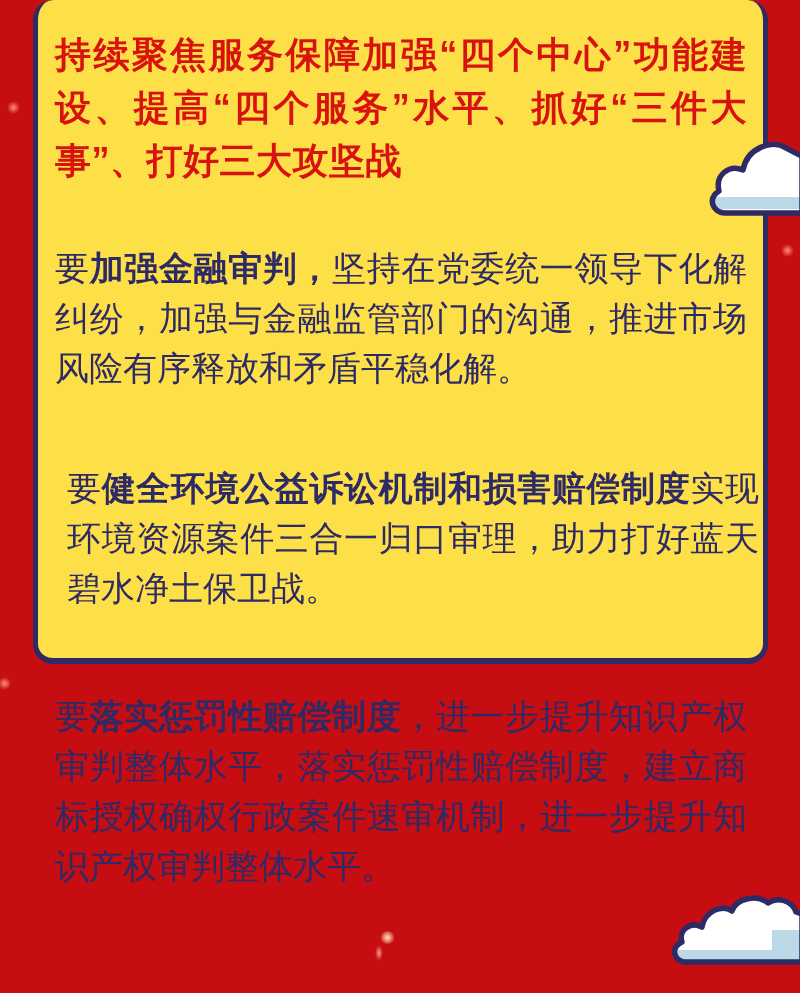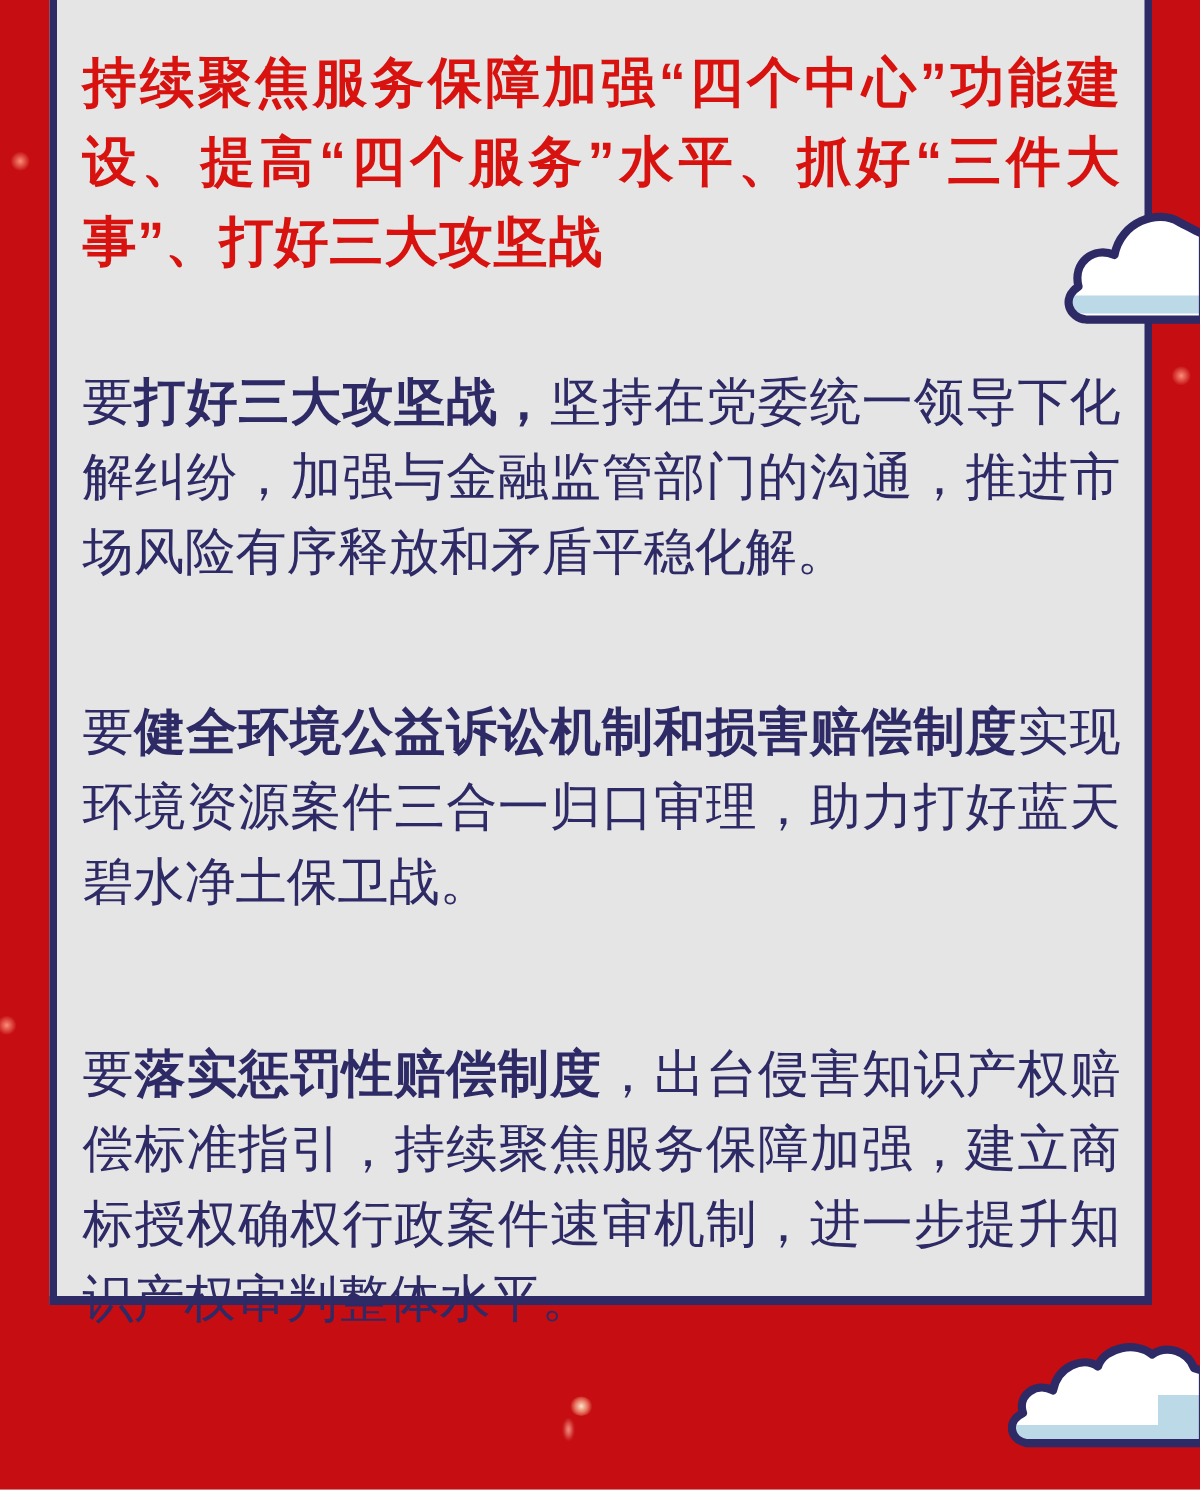--- a/index.html
+++ b/index.html
@@ -9,27 +9,28 @@
     overflow: hidden;
     background: #c50d12;
     font-family: "Liberation Sans", "DejaVu Sans", sans-serif;
   }
   .page { position: absolute; inset: 0; }
 
   
   .card {
     position: absolute;
     left: 33px; top: 0;
-    width: 735px; height: 870px;
+    width: 735px; height: 664px;
     box-sizing: border-box;
-    background: #e5e5e5;
+    background: #fde047;
     border-left: 5px solid #2e2a66;
     border-right: 5px solid #2e2a66;
     border-bottom: 6px solid #2e2a66;
     z-index: 1;
+    border-radius: 20px;
   }
 
   .heading {
     position: absolute;
     left: 17px; top: 28px; width: 692px;
     color: #d8120e;
     font-size: 36px;
     line-height: 53px;
     font-weight: bold;
     text-align: justify;
@@ -39,21 +40,21 @@
   .para {
     position: absolute;
     left: 17px; width: 692px;
     color: #2e2a66;
     font-size: 34px;
     line-height: 50px;
     text-align: justify;
   }
   .para .lead-bold { font-weight: bold; }
   .para-1 { top: 243px; }
-  .para-2 { top: 463px; }
+  .para-2 { top: 463px; margin-left: 12px; }
   .para-3 { top: 691px; }
 
   
   .cloud { position: absolute; z-index: 3; }
   .cloud-top { left: 708px; top: 137px; }
   .cloud-bottom { left: 672px; top: 894px; }
 
   
   .sparkle { position: absolute; z-index: 2; pointer-events: none; }
   .dot {
@@ -79,25 +80,25 @@
 </style>
 </head>
 <body>
 
 <div class="page">
 
   <div class="card">
 
     <div class="heading">持续聚焦服务保障加强“四个中心”功能建设、提高“四个服务”水平、抓好“三件大事”、打好三大攻坚战</div>
 
-    <div class="para para-1"><span>要</span><span class="lead-bold">打好三大攻坚战，</span><span>坚持在党委统一领导下化解纠纷，加强与金融监管部门的沟通，推进市场风险有序释放和矛盾平稳化解。</span></div>
+    <div class="para para-1"><span>要</span><span class="lead-bold">加强金融审判，</span><span>坚持在党委统一领导下化解纠纷，加强与金融监管部门的沟通，推进市场风险有序释放和矛盾平稳化解。</span></div>
 
     <div class="para para-2"><span>要</span><span class="lead-bold">健全环境公益诉讼机制和损害赔偿制度</span><span>实现环境资源案件三合一归口审理，助力打好蓝天碧水净土保卫战。</span></div>
 
-    <div class="para para-3"><span>要</span><span class="lead-bold">落实惩罚性赔偿制度</span><span>，出台侵害知识产权赔偿标准指引，持续聚焦服务保障加强，建立商标授权确权行政案件速审机制，进一步提升知识产权审判整体水平。</span></div>
+    <div class="para para-3"><span>要</span><span class="lead-bold">落实惩罚性赔偿制度</span><span>，进一步提升知识产权审判整体水平，落实惩罚性赔偿制度，建立商标授权确权行政案件速审机制，进一步提升知识产权审判整体水平。</span></div>
 
   </div>
 
   <svg class="cloud cloud-top" width="92" height="86" viewBox="0 0 92 86">
     <defs>
       <clipPath id="cloudTopClip">
         <path d="M16,76 C5,75 -1,62 11,54 C7,38 21,27 35,33 C39,11 64,2 78,11 C84,14 89,17 94,19 L94,76 Z"></path>
       </clipPath>
     </defs>
     <path d="M16,76 C5,75 -1,62 11,54 C7,38 21,27 35,33 C39,11 64,2 78,11 C84,14 89,17 94,19 L94,76 Z" fill="#ffffff"></path>

